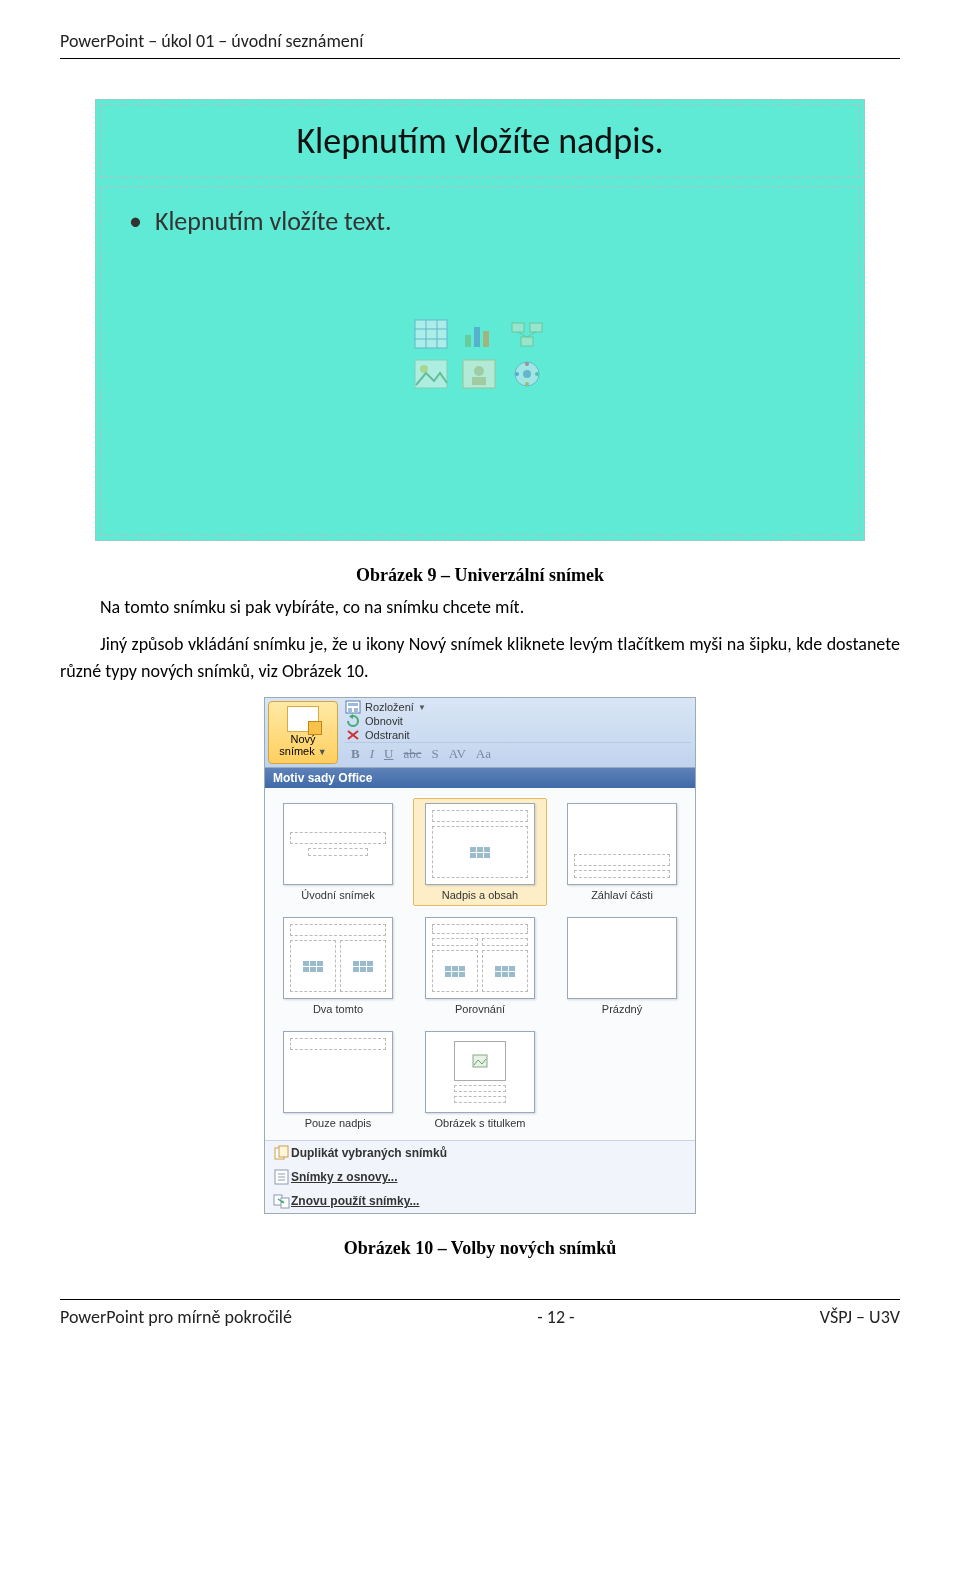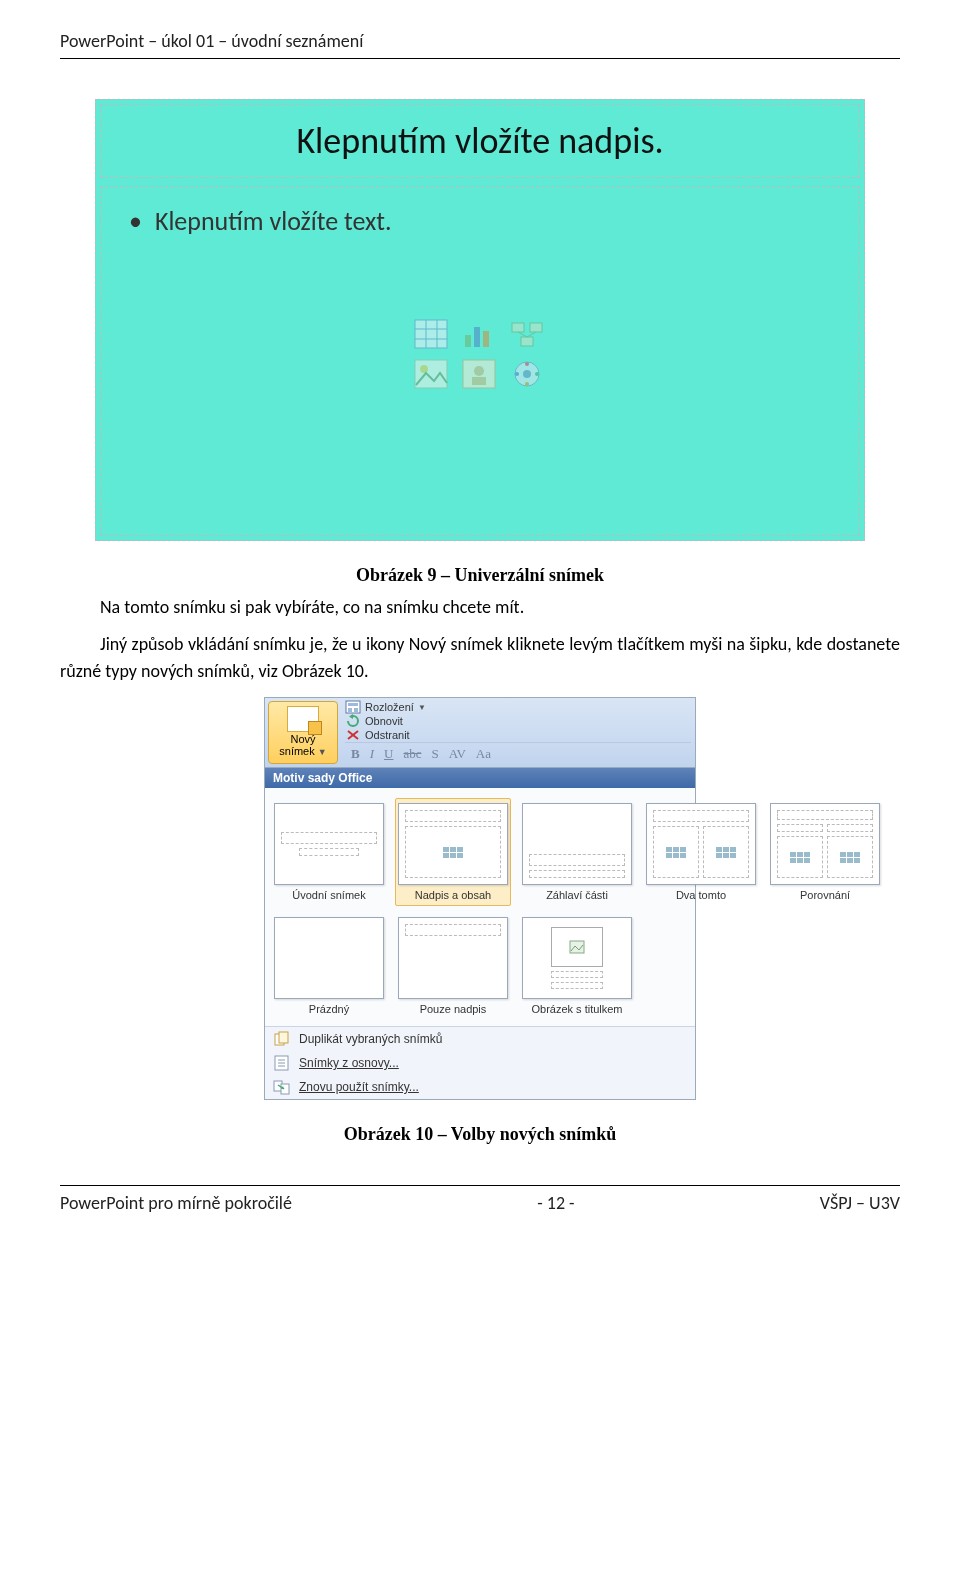--- a/index.html
+++ b/index.html
@@ -156,21 +156,21 @@
     font-weight: bold;
     padding: 3px 8px;
     font-size: 12px;
   }
   .gallery-body {
     background: #fafbfd;
     padding: 10px 6px 6px 6px;
   }
   .gallery-grid {
     display: grid;
-    grid-template-columns: repeat(5, 1fr);
+    grid-template-columns: repeat(3, 1fr);
     gap: 6px 8px;
   }
   .layout-item {
     text-align: center;
     padding: 4px 2px;
     border: 1px solid transparent;
     border-radius: 2px;
   }
   .layout-item.selected {
     background: #fdeec8;
@@ -195,24 +195,24 @@
   .th-mini-icons { display:grid; grid-template-columns:repeat(3,6px); grid-template-rows:repeat(2,5px); gap:1px; }
   .th-mini-icons span { background:#9bc; }
   .layout-label { font-size: 11px; color: #333; }
   .gallery-footer {
     border-top: 1px solid #c9d4e4;
     background: #f1f4fa;
   }
   .gf-item {
     display: flex;
     align-items: center;
-    gap: 8px;
     padding: 4px 8px;
     font-size: 12px;
     color: #333;
+    font-weight: bold;
   }
   .gf-item .gf-ico {
     width: 18px; height: 16px; display:inline-flex; align-items:center; justify-content:center;
   }
   
   .doc-footer-wrap { padding: 12px 60px 30px 60px; }
   .doc-footer {
     border-top: 1px solid #000;
     padding-top: 6px;
     display: flex;

